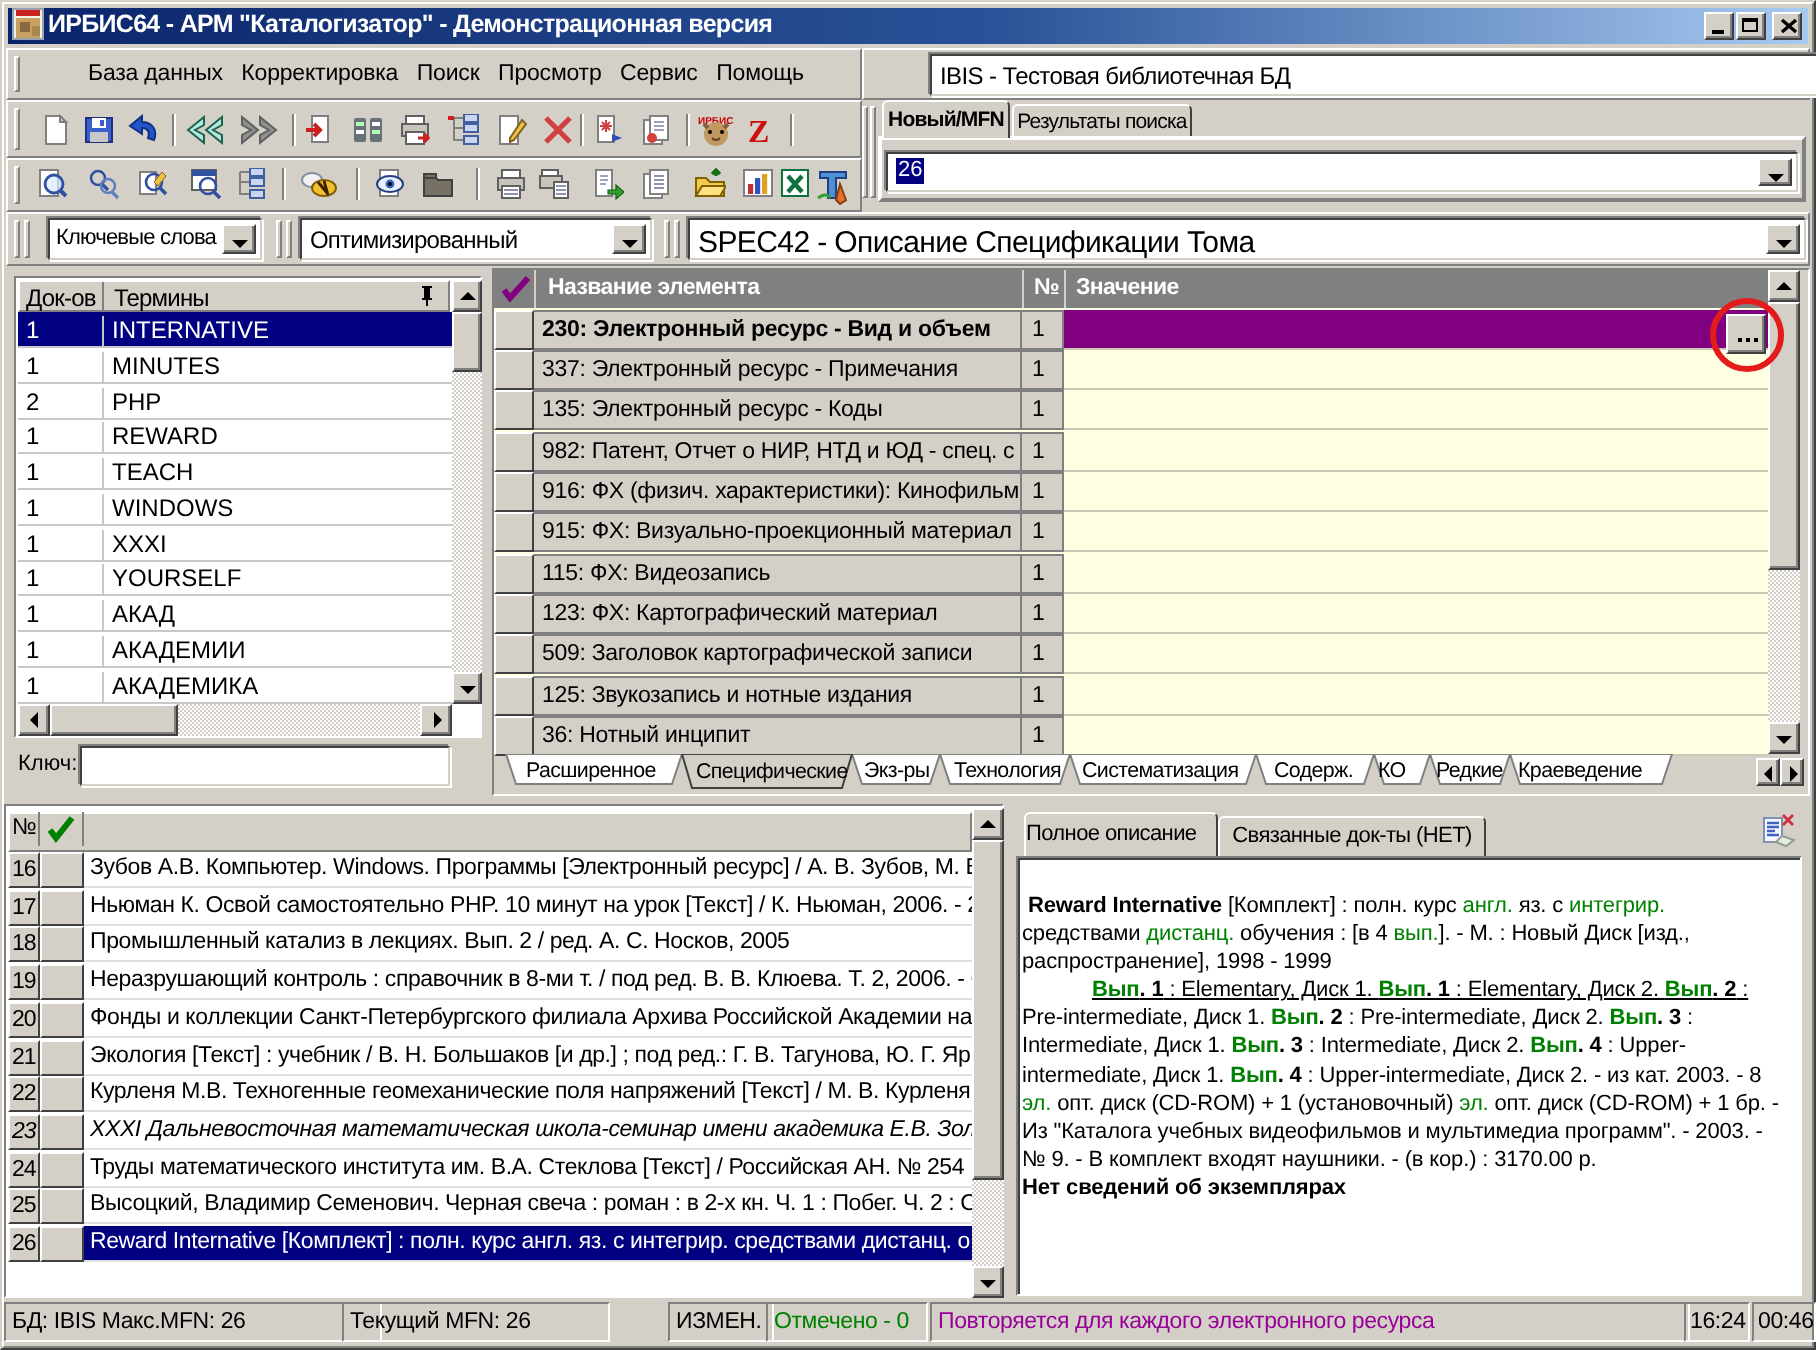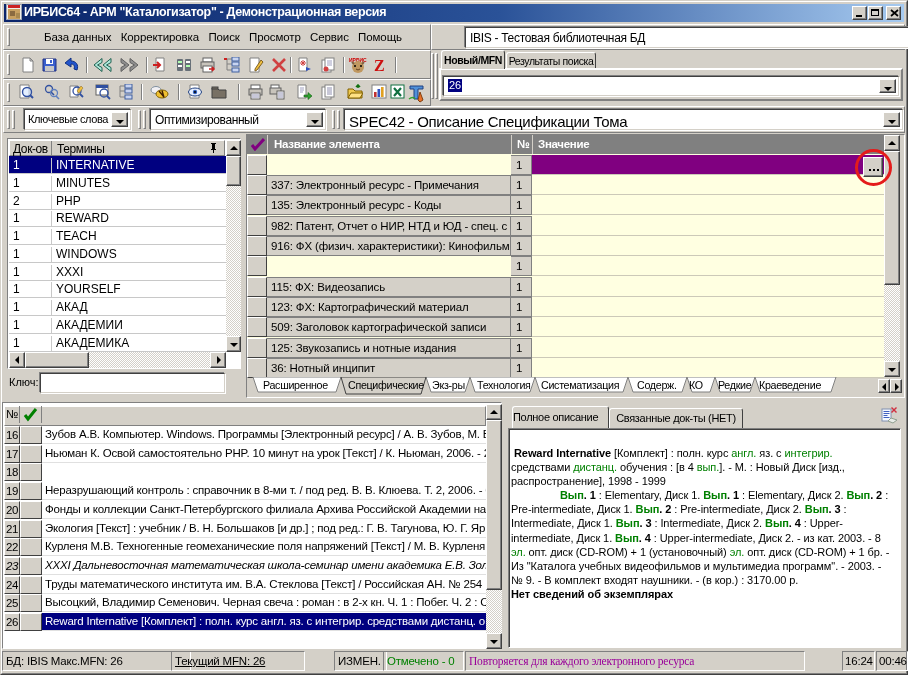--- a/index.html
+++ b/index.html
@@ -383,20 +383,21 @@
   <div class="abs" style="left:20px;top:0;width:1px;height:19px;background:#D4D0C8;"></div>
   <div class="abs" style="left:27px;top:3px;font-size:11.5px;letter-spacing:-0.3px;">Название элемента</div>
   <div class="abs" style="left:264px;top:0;width:1px;height:19px;background:#D4D0C8;"></div>
   <div class="abs" style="left:270px;top:3px;font-size:11.5px;">№</div>
   <div class="abs" style="left:285px;top:0;width:1px;height:19px;background:#D4D0C8;"></div>
   <div class="abs" style="left:291px;top:3px;font-size:11.5px;letter-spacing:-0.3px;">Значение</div>
 </div>
 <div id="elemrows" class="abs" style="left:247px;top:154px;width:637px;height:223px;background:#FFFFE1;font-size:11.5px;">
   <div class="erow" style="top:1px;">
       <div class="ec"></div>
+      <div class="en" style="font-weight:bold;">230: Электронный ресурс - Вид и объем</div>
       <div class="eno">1</div>
       <div class="ev" style="background:#800080;"></div>
     </div>
   <div class="erow" style="top:21px;">
       <div class="ec"></div>
       <div class="en">337: Электронный ресурс - Примечания</div>
       <div class="eno">1</div>
       <div class="ev"></div>
     </div>
   <div class="erow" style="top:41px;">
@@ -412,20 +413,21 @@
       <div class="ev"></div>
     </div>
   <div class="erow" style="top:82px;">
       <div class="ec"></div>
       <div class="en">916: ФХ (физич. характеристики): Кинофильм</div>
       <div class="eno">1</div>
       <div class="ev"></div>
     </div>
   <div class="erow" style="top:102px;">
       <div class="ec"></div>
+      <div class="en">915: ФХ: Визуально-проекционный материал</div>
       <div class="eno">1</div>
       <div class="ev"></div>
     </div>
   <div class="erow" style="top:123px;">
       <div class="ec"></div>
       <div class="en">115: ФХ: Видеозапись</div>
       <div class="eno">1</div>
       <div class="ev"></div>
     </div>
   <div class="erow" style="top:143px;">
@@ -515,20 +517,21 @@
         <span class="dt">Зубов А.В. Компьютер. Windows. Программы [Электронный ресурс] / А. В. Зубов, М. В</span>
       </div>
     <div class="drow" style="top:19px;">
         <span class="dn">17</span>
         <span class="dc"></span>
         <span class="dt">Ньюман К. Освой самостоятельно PHP. 10 минут на урок [Текст] / К. Ньюман, 2006. - 2</span>
       </div>
     <div class="drow" style="top:37px;">
         <span class="dn">18</span>
         <span class="dc"></span>
+        <span class="dt">Промышленный катализ в лекциях. Вып. 2 / ред. А. С. Носков, 2005</span>
       </div>
     <div class="drow" style="top:56px;">
         <span class="dn">19</span>
         <span class="dc"></span>
         <span class="dt">Неразрушающий контроль : справочник в 8-ми т. / под ред. В. В. Клюева. Т. 2, 2006. - 6</span>
       </div>
     <div class="drow" style="top:75px;">
         <span class="dn">20</span>
         <span class="dc"></span>
         <span class="dt">Фонды и коллекции Санкт-Петербургского филиала Архива Российской Академии нау</span>
@@ -589,33 +592,33 @@
       <path d="M3.5 5.5h6M3.5 7.5h6M3.5 9.5h4M3.5 11.5h6" stroke="#4060c0" stroke-width="1.2"></path>
       <path d="M12 1 l2 2 2-2 1 1 -2 2 2 2 -1 1 -2 -2 -2 2 -1 -1 2 -2 -2 -2z" fill="#d03040"></path>
       <path d="M11 12 l6 2 -4 3 -5 -2z" fill="#e8ece8" stroke="#90a090"></path>
     </svg>
   <div class="abs" style="left:0;top:26px;width:393px;height:220px;background:#fff;border:1px solid;border-color:#808080 #fff #fff #808080;box-shadow:inset 1px 1px 0 #404040;"></div>
   <div class="abs" style="left:2px;top:28px;width:388px;height:216px;background:#fff;overflow:hidden;font-size:11px;letter-spacing:-0.08px;line-height:14.1px;white-space:nowrap;">
     <div style="padding:16px 0 0 1px;">
 <div>&nbsp;<b>Reward Internative</b> [Комплект] : полн. курс <span class="g">англ.</span> яз. с <span class="g">интегрир.</span></div>
 <div>средствами <span class="g">дистанц.</span> обучения : [в 4 <span class="g">вып.</span>]. - М. : Новый Диск [изд.,</div>
 <div>распространение], 1998 - 1999</div>
-<div style="padding-left:49px;"><span class="g b">Вып</span><b>. 1</b> : Elementary, Диск 1. <span class="g b">Вып</span><b>. 1</b> : Elementary, Диск 2. <span class="g b">Вып</span><b>. 2</b> :</div>
+<div style="padding-left:35px;text-decoration:underline;"><span class="g b">Вып</span><b>. 1</b> : Elementary, Диск 1. <span class="g b">Вып</span><b>. 1</b> : Elementary, Диск 2. <span class="g b">Вып</span><b>. 2</b> :</div>
 <div>Pre-intermediate, Диск 1. <span class="g b">Вып</span><b>. 2</b> : Pre-intermediate, Диск 2. <span class="g b">Вып</span><b>. 3</b> :</div>
 <div>Intermediate, Диск 1. <span class="g b">Вып</span><b>. 3</b> : Intermediate, Диск 2. <span class="g b">Вып</span><b>. 4</b> : Upper-</div>
 <div>intermediate, Диск 1. <span class="g b">Вып</span><b>. 4</b> : Upper-intermediate, Диск 2. - из кат. 2003. - 8</div>
 <div><span class="g">эл.</span> опт. диск (CD-ROM) + 1 (установочный) <span class="g">эл.</span> опт. диск (CD-ROM) + 1 бр. -</div>
 <div>Из "Каталога учебных видеофильмов и мультимедиа программ". - 2003. -</div>
 <div>№ 9. - В комплект входят наушники. - (в кор.) : 3170.00 р.</div>
 <div><b>Нет сведений об экземплярах</b></div>
     </div>
   </div>
 </div>
 
 <div class="abs" style="left:2px;top:649px;width:904px;height:23px;font-size:11.5px;">
   <div class="sp" style="left:0;width:189px;"><span>БД: IBIS Макс.MFN: 26</span></div>
-  <div class="sp" style="left:169px;width:134px;text-decoration:underline;"><span>Текущий MFN: 26</span></div>
+  <div class="sp" style="left:169px;width:134px;"><span>Текущий MFN: 26</span></div>
   <div class="sp" style="left:304px;width:53px;margin-left:28px;"><span>ИЗМЕН.</span></div>
   <div class="sp" style="left:381px;width:81px;color:#008000;"><span>Отмечено - 0</span></div>
-  <div class="sp" style="left:463px;width:340px;color:#990099;font-family:Liberation Serif, serif;"><span>Повторяется для каждого электронного ресурса</span></div>
+  <div class="sp" style="left:463px;width:380px;color:#990099;"><span>Повторяется для каждого электронного ресурса</span></div>
   <div class="sp" style="left:840px;width:33px;padding-left:2px;"><span>16:24</span></div>
   <div class="sp" style="left:874px;width:32px;padding-left:2px;"><span>00:46</span></div>
 </div>
 
 </body></html>

